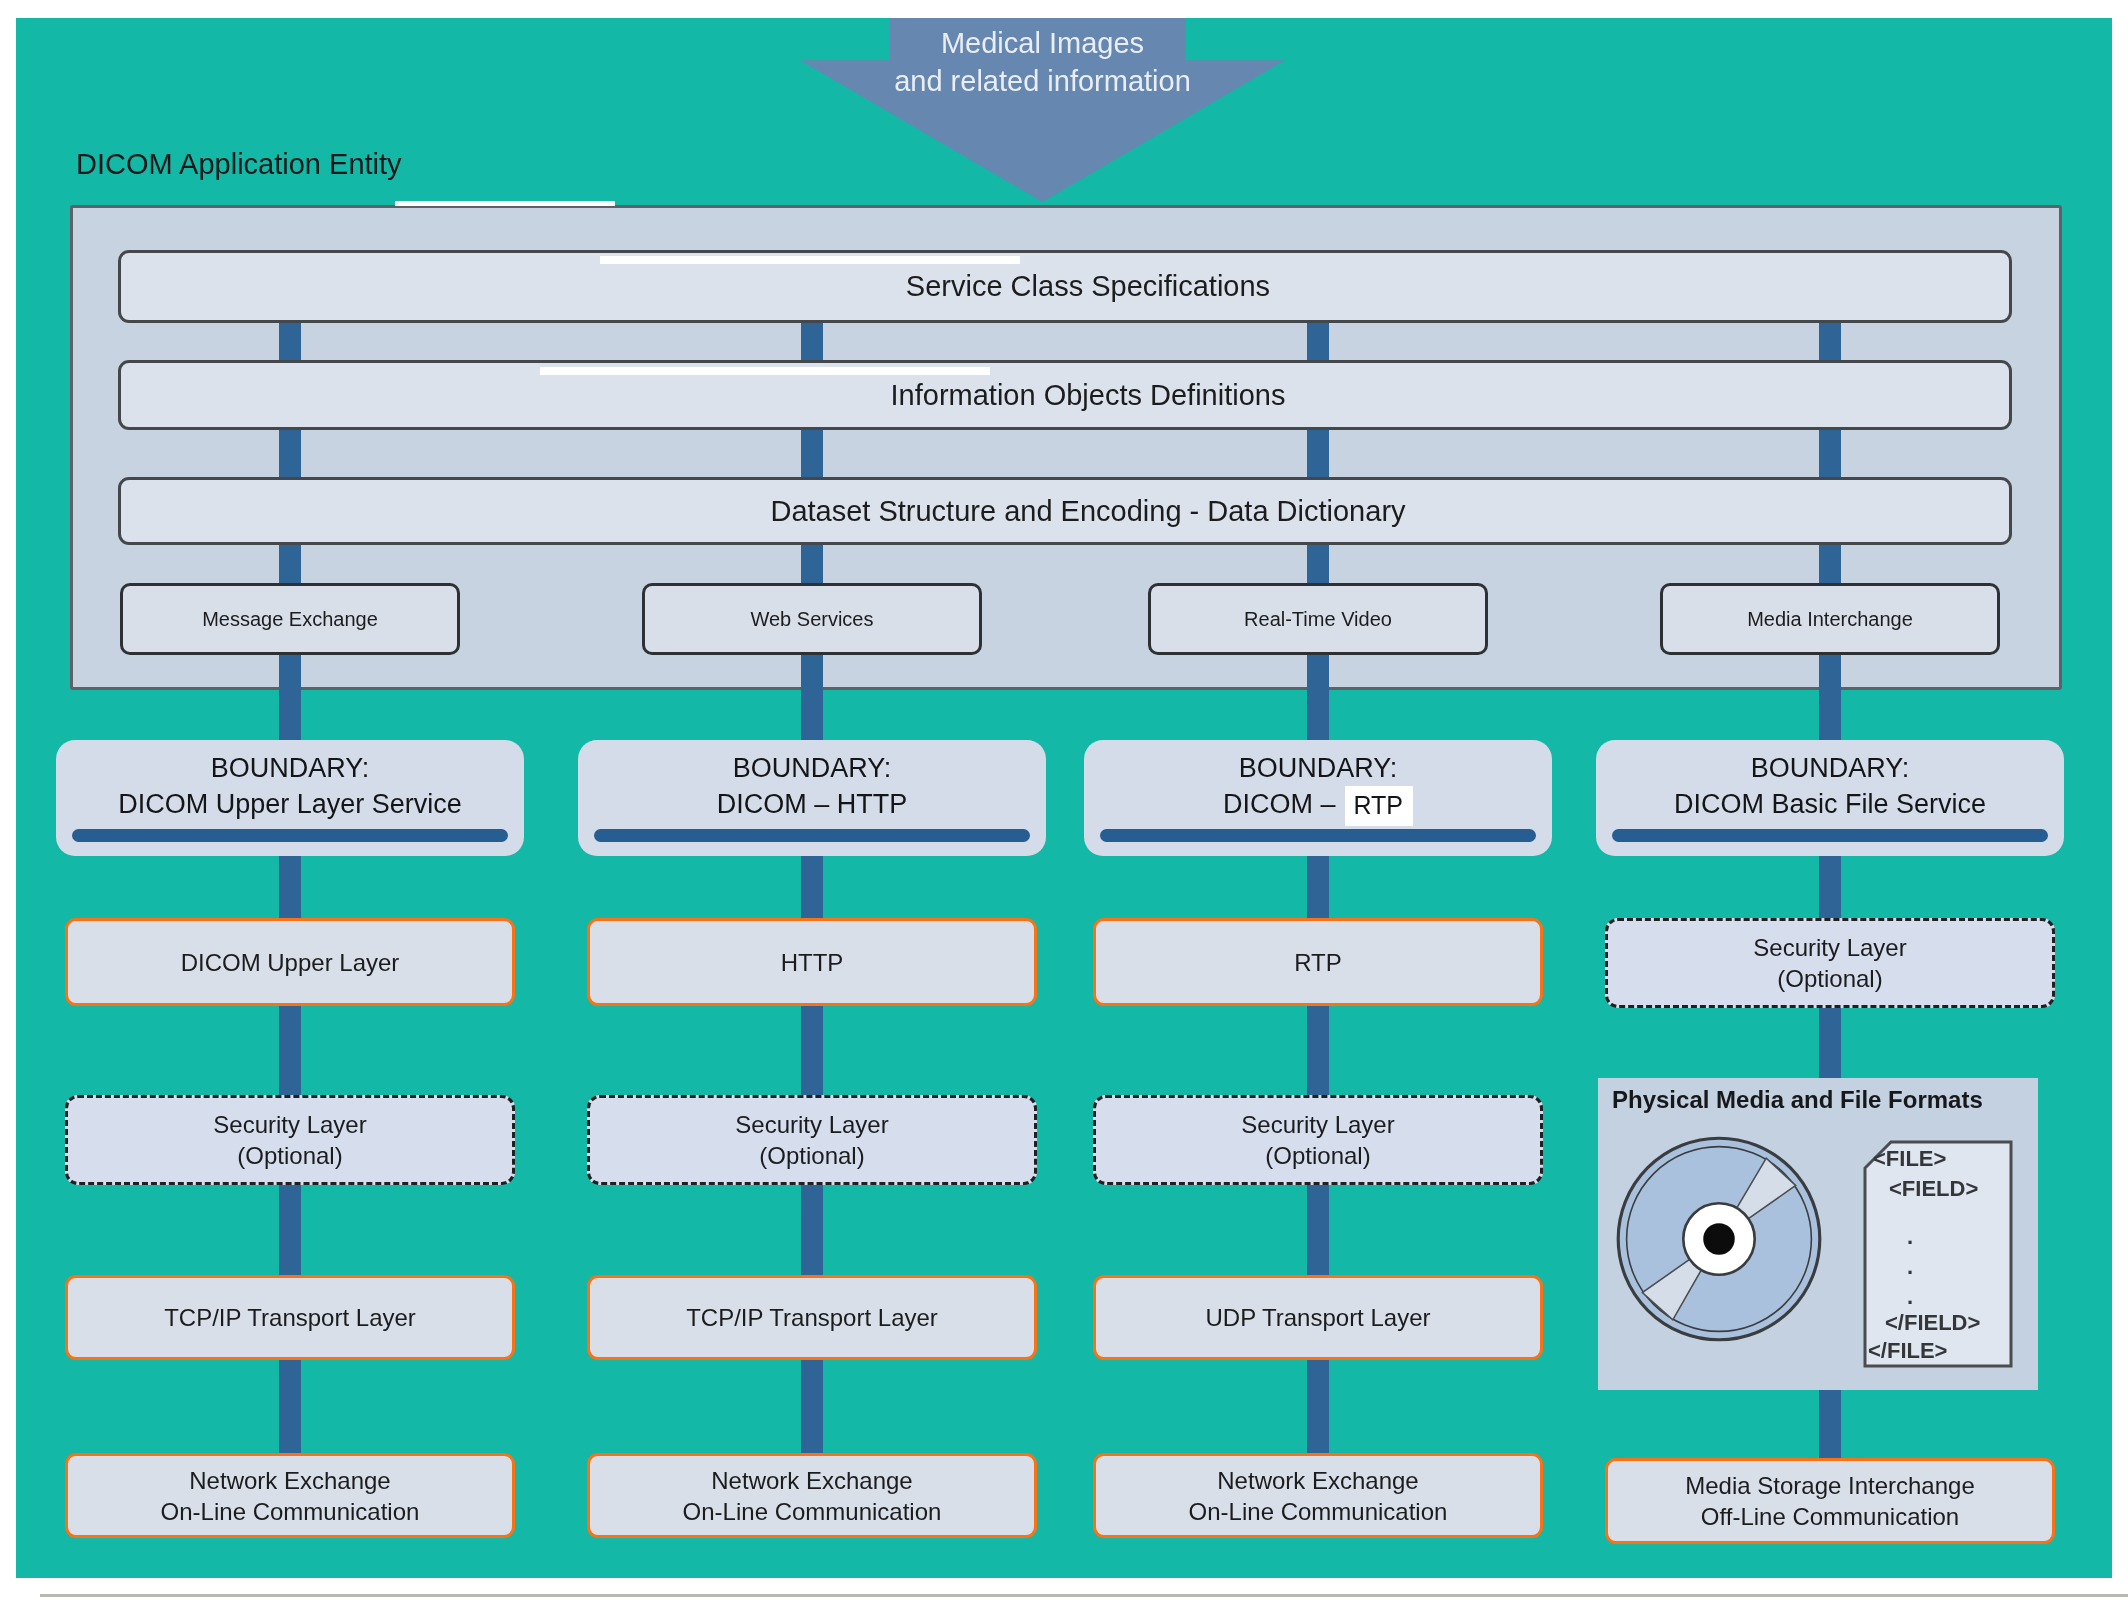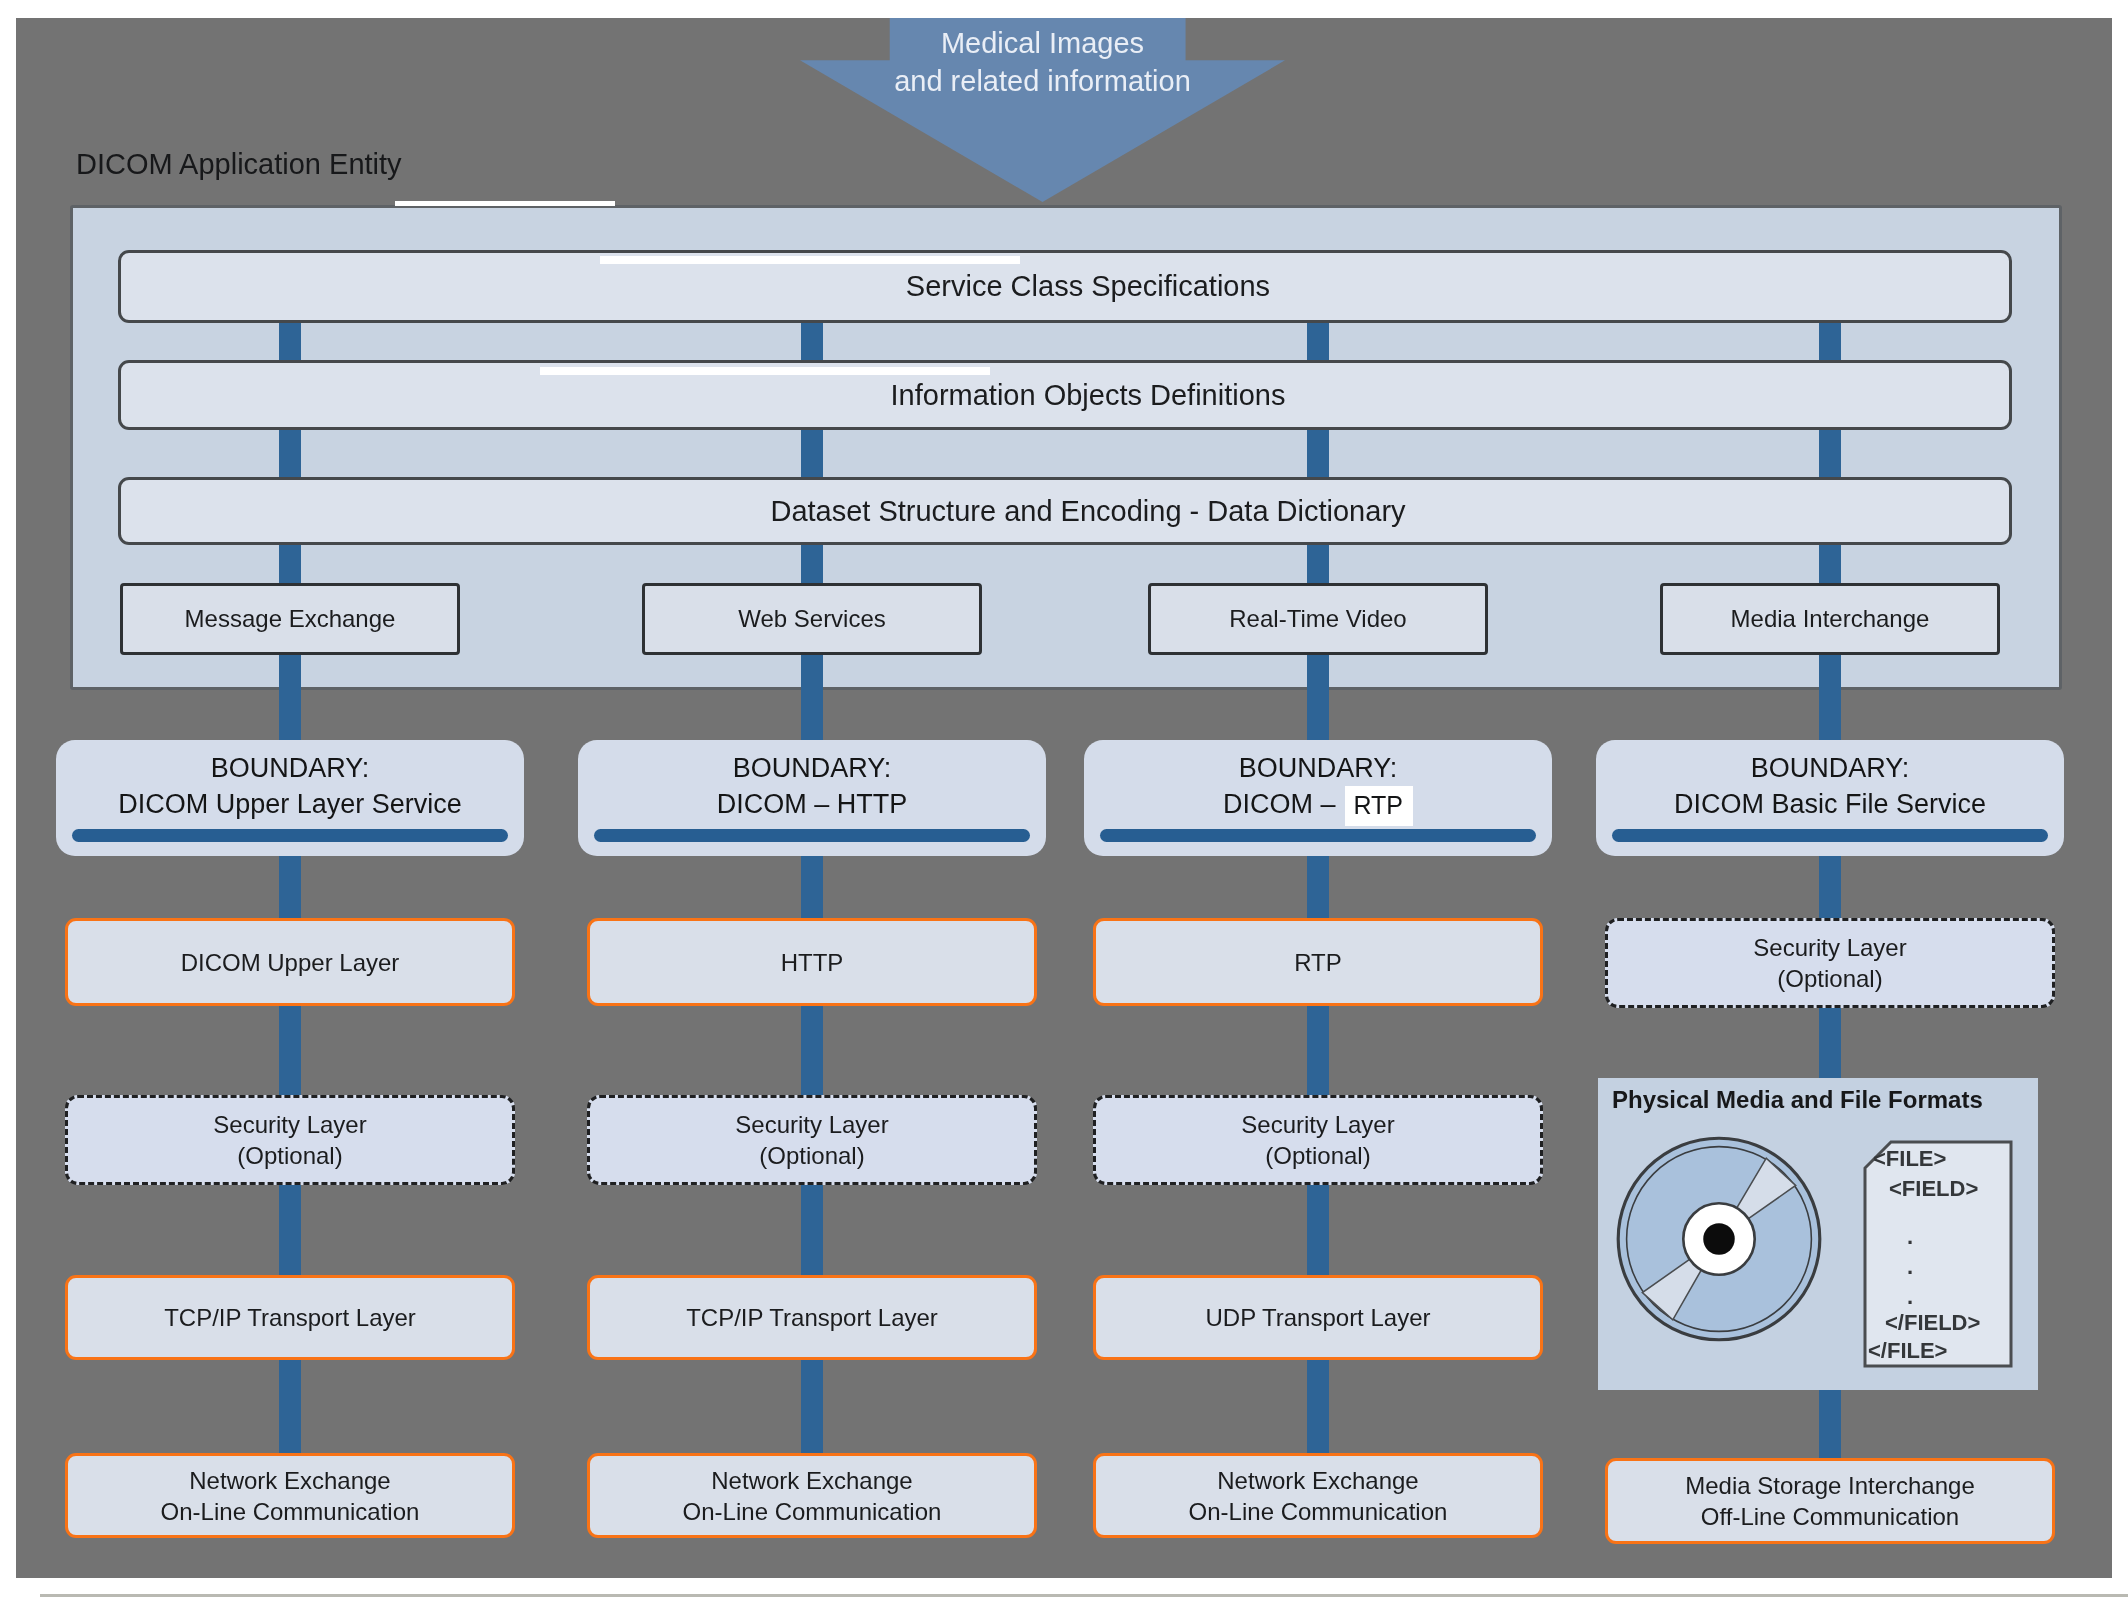--- a/index.html
+++ b/index.html
@@ -1,17 +1,17 @@
 <!DOCTYPE html>
 <html><head>
 <meta charset="utf-8">
 <style>
   html,body{margin:0;padding:0;background:#ffffff;}
   body{width:2128px;height:1600px;position:relative;font-family:"Liberation Sans",sans-serif;-webkit-font-smoothing:antialiased;}
-  .canvas{position:absolute;left:16px;top:18px;width:2096px;height:1560px;background:#737373;}
+  .canvas{position:absolute;left:16px;top:18px;width:2096px;height:1560px;background:#14b8a6;}
 
   
   .big-arrow{position:absolute;left:784px;top:0px;width:485px;height:184px;background:#6687af;
     clip-path:polygon(18.5% 0,79.5% 0,79.5% 23%,100% 23%,50% 100%,0 23%,18.5% 23%);z-index:1;
     text-align:center;color:#e9eef6;font-size:29px;line-height:38px;padding-top:6px;box-sizing:border-box;}
 
   
   .entity-label{position:absolute;left:60px;top:130px;font-size:29px;color:#17181a;z-index:2;}
 
   
@@ -23,22 +23,22 @@
   .vl1{left:263px}.vl2{left:785px}.vl3{left:1291px}.vl4{left:1803px}
 
   
   .bar{position:absolute;left:102px;width:1894px;background:#dce2ec;border:3px solid #45484b;border-radius:11px;
     box-sizing:border-box;display:flex;align-items:center;justify-content:center;font-size:29px;color:#1b1c1e;z-index:2;padding-left:46px;}
   .bar1{top:232px;height:73px}
   .bar2{top:342px;height:70px}
   .bar3{top:459px;height:68px}
 
   
-  .svc{position:absolute;top:565px;height:72px;width:340px;background:#d9dfe9;border:3px solid #2e3134;border-radius:4px;
-    box-sizing:border-box;display:flex;align-items:center;justify-content:center;font-size:24px;color:#1b1c1e;z-index:2;}
+  .svc{position:absolute;top:565px;height:72px;width:340px;background:#d9dfe9;border:3px solid #2e3134;border-radius:10px;
+    box-sizing:border-box;display:flex;align-items:center;justify-content:center;font-size:20px;color:#1b1c1e;z-index:2;}
   .s1{left:104px}.s2{left:626px}.s3{left:1132px}.s4{left:1644px}
 
   
   .boundary{position:absolute;top:722px;height:116px;width:468px;background:#d4dcea;border-radius:19px;
     display:flex;flex-direction:column;align-items:center;justify-content:flex-start;padding-top:10px;
     box-sizing:border-box;font-size:27px;line-height:36px;color:#141516;z-index:2;}
   .b1{left:40px}.b2{left:562px}.b3{left:1068px}.b4{left:1580px}
   .boundary .underbar{position:absolute;left:16px;right:16px;bottom:14px;height:13px;background:#275e92;border-radius:7px;}
   .boundary .sub{display:flex;gap:10px;}
   .hl{background:#ffffff;padding:1px 10px 3px 8px;font-size:25px;}

